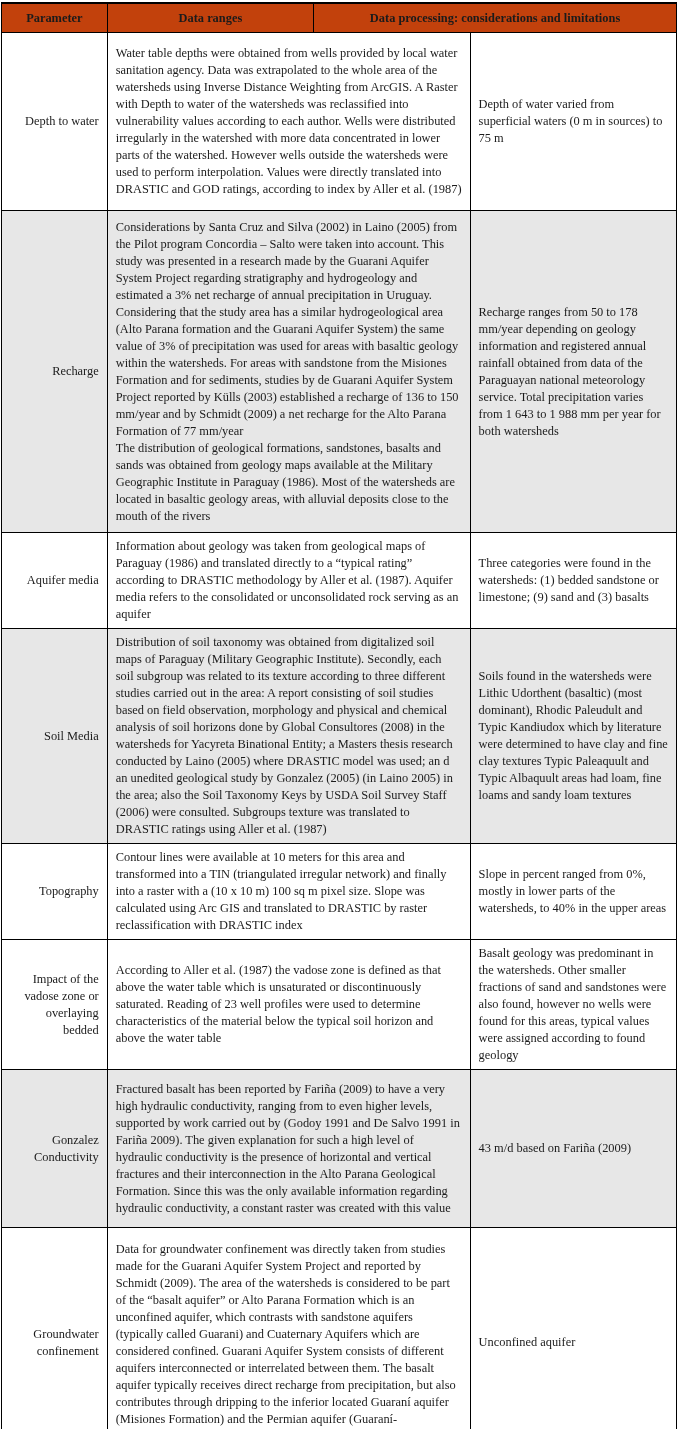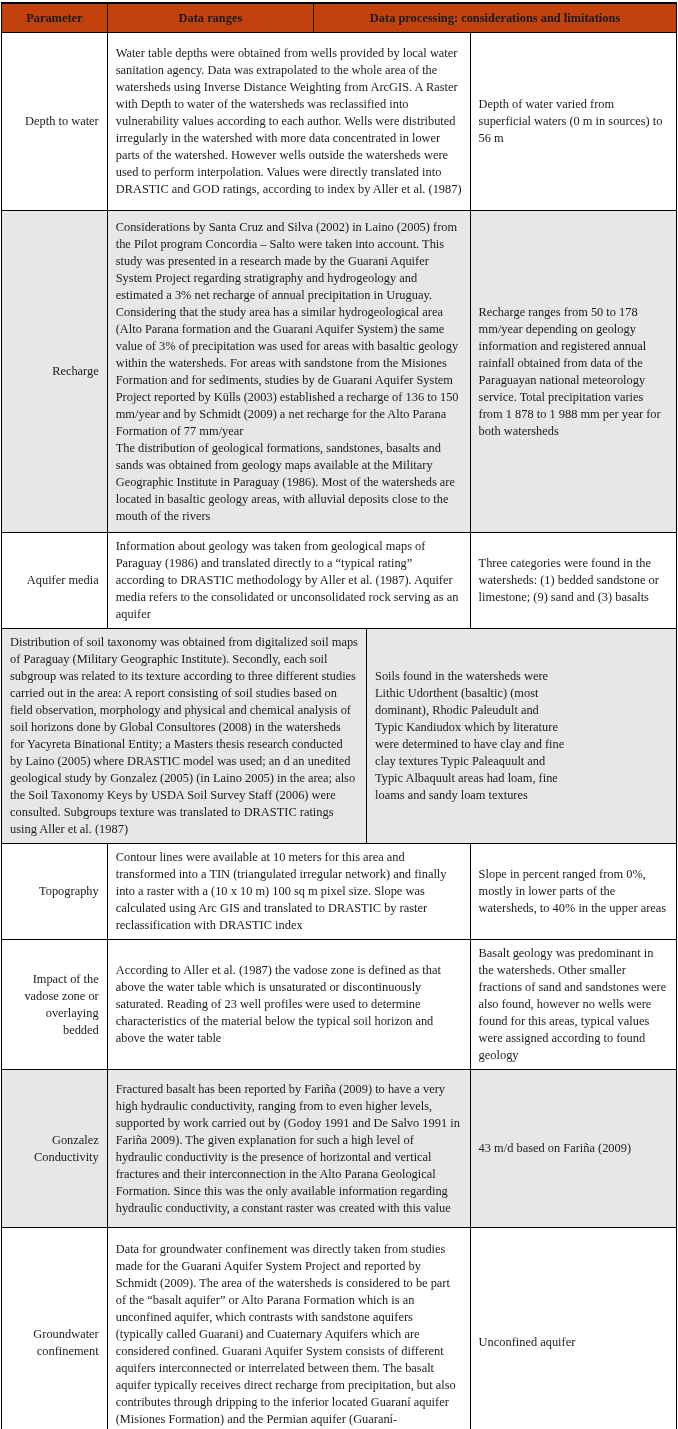--- a/index.html
+++ b/index.html
@@ -70,37 +70,38 @@
 
     <div class="row header">
       <div class="cell col-param">Parameter</div>
       <div class="cell col-range">Data ranges</div>
       <div class="cell col-proc">Data processing: considerations and limitations</div>
     </div>
 
     <div class="row r1">
       <div class="cell col-param">Depth to water</div>
       <div class="cell col-proc">Water table depths were obtained from wells provided by local water sanitation agency. Data was extrapolated to the whole area of the watersheds using Inverse Distance Weighting from ArcGIS. A Raster with Depth to water of the watersheds was reclassified into vulnerability values according to each author. Wells were distributed irregularly in the watershed with more data concentrated in lower parts of the watershed. However wells outside the watersheds were used to perform interpolation. Values were directly translated into DRASTIC and GOD ratings, according to index by Aller et al. (1987)</div>
-      <div class="cell col-range">Depth of water varied from superficial waters (0 m in sources) to 56 m</div>
+      <div class="cell col-range">Depth of water varied from superficial waters (0 m in sources) to 75 m</div>
     </div>
 
     <div class="row r2 shaded">
       <div class="cell col-param">Recharge</div>
       <div class="cell col-proc">Considerations by Santa Cruz and Silva (2002) in Laino (2005) from the Pilot program Concordia – Salto were taken into account. This study was presented in a research made by the Guarani Aquifer System Project regarding stratigraphy and hydrogeology and estimated a 3% net recharge of annual precipitation in Uruguay. Considering that the study area has a similar hydrogeological area (Alto Parana formation and the Guarani Aquifer System) the same value of 3% of precipitation was used for areas with basaltic geology within the watersheds. For areas with sandstone from the Misiones Formation and for sediments, studies by de Guarani Aquifer System Project reported by Külls (2003) established a recharge of 136 to 150 mm/year and by Schmidt (2009) a net recharge for the Alto Parana Formation of 77 mm/year
 The distribution of geological formations, sandstones, basalts and sands was obtained from geology maps available at the Military Geographic Institute in Paraguay (1986). Most of the watersheds are located in basaltic geology areas, with alluvial deposits close to the mouth of the rivers</div>
-      <div class="cell col-range">Recharge ranges from 50 to 178 mm/year depending on geology information and registered annual rainfall obtained from data of the Paraguayan national meteorology service. Total precipitation varies from 1 878 to 1 988 mm per year for both watersheds</div>
+      <div class="cell col-range">Recharge ranges from 50 to 178 mm/year depending on geology information and registered annual rainfall obtained from data of the Paraguayan national meteorology service. Total precipitation varies from 1 643 to 1 988 mm per year for both watersheds</div>
     </div>
 
     <div class="row r3">
       <div class="cell col-param">Aquifer media</div>
       <div class="cell col-proc">Information about geology was taken from geological maps of Paraguay (1986) and translated directly to a “typical rating” according to DRASTIC methodology by Aller et al. (1987). Aquifer media refers to the consolidated or unconsolidated rock serving as an aquifer</div>
       <div class="cell col-range">Three categories were found in the watersheds: (1) bedded sandstone or limestone; (9) sand and (3) basalts</div>
     </div>
 
     <div class="row r4 shaded">
+      <div class="cell col-param">Soil Media</div>
       <div class="cell col-proc">Distribution of soil taxonomy was obtained from digitalized soil maps of Paraguay (Military Geographic Institute). Secondly, each soil subgroup was related to its texture according to three different studies carried out in the area: A report consisting of soil studies based on field observation, morphology and physical and chemical analysis of soil horizons done by Global Consultores (2008) in the watersheds for Yacyreta Binational Entity; a Masters thesis research conducted by Laino (2005) where DRASTIC model was used; an d an unedited geological study by Gonzalez (2005) (in Laino 2005) in the area; also the Soil Taxonomy Keys by USDA Soil Survey Staff (2006) were consulted. Subgroups texture was translated to DRASTIC ratings using Aller et al. (1987)</div>
       <div class="cell col-range">Soils found in the watersheds were Lithic Udorthent (basaltic) (most dominant), Rhodic Paleudult and Typic Kandiudox which by literature were determined to have clay and fine clay textures Typic Paleaquult and Typic Albaquult areas had loam, fine loams and sandy loam textures</div>
     </div>
 
     <div class="row r5">
       <div class="cell col-param">Topography</div>
       <div class="cell col-proc">Contour lines were available at 10 meters for this area and transformed into a TIN (triangulated irregular network) and finally into a raster with a (10 x 10 m) 100 sq m pixel size. Slope was calculated using Arc GIS and translated to DRASTIC by raster reclassification with DRASTIC index</div>
       <div class="cell col-range">Slope in percent ranged from 0%, mostly in lower parts of the watersheds, to 40% in the upper areas</div>
     </div>
 

